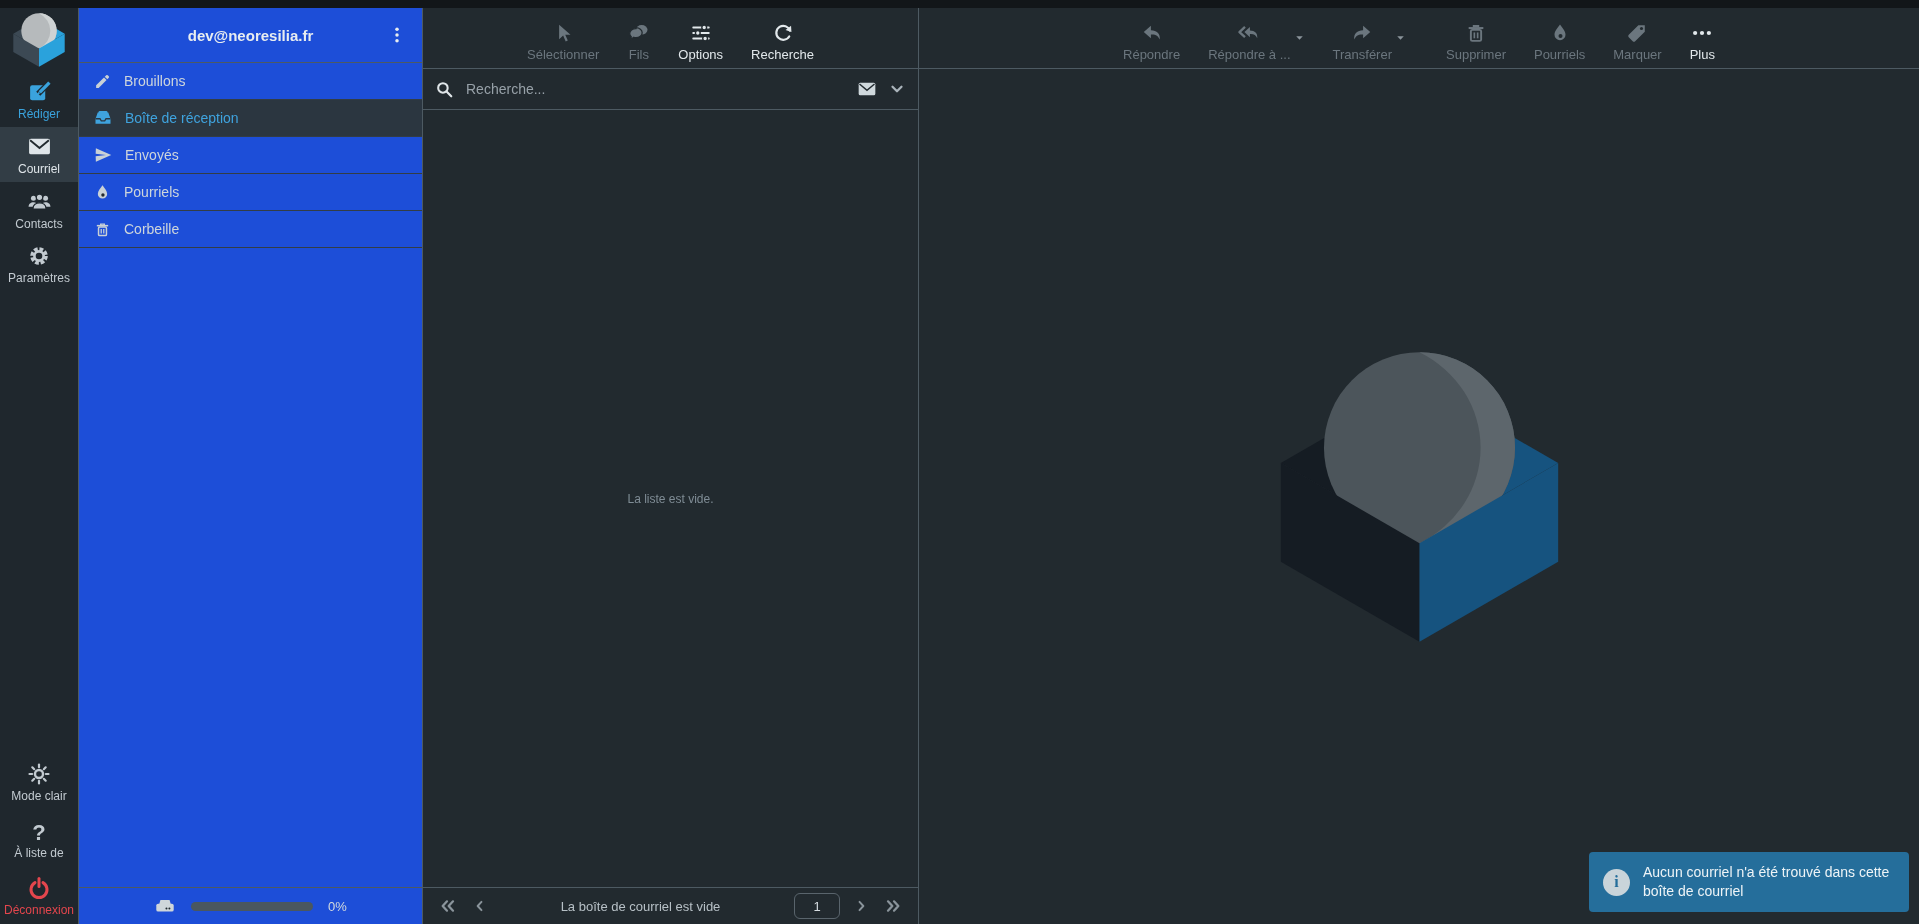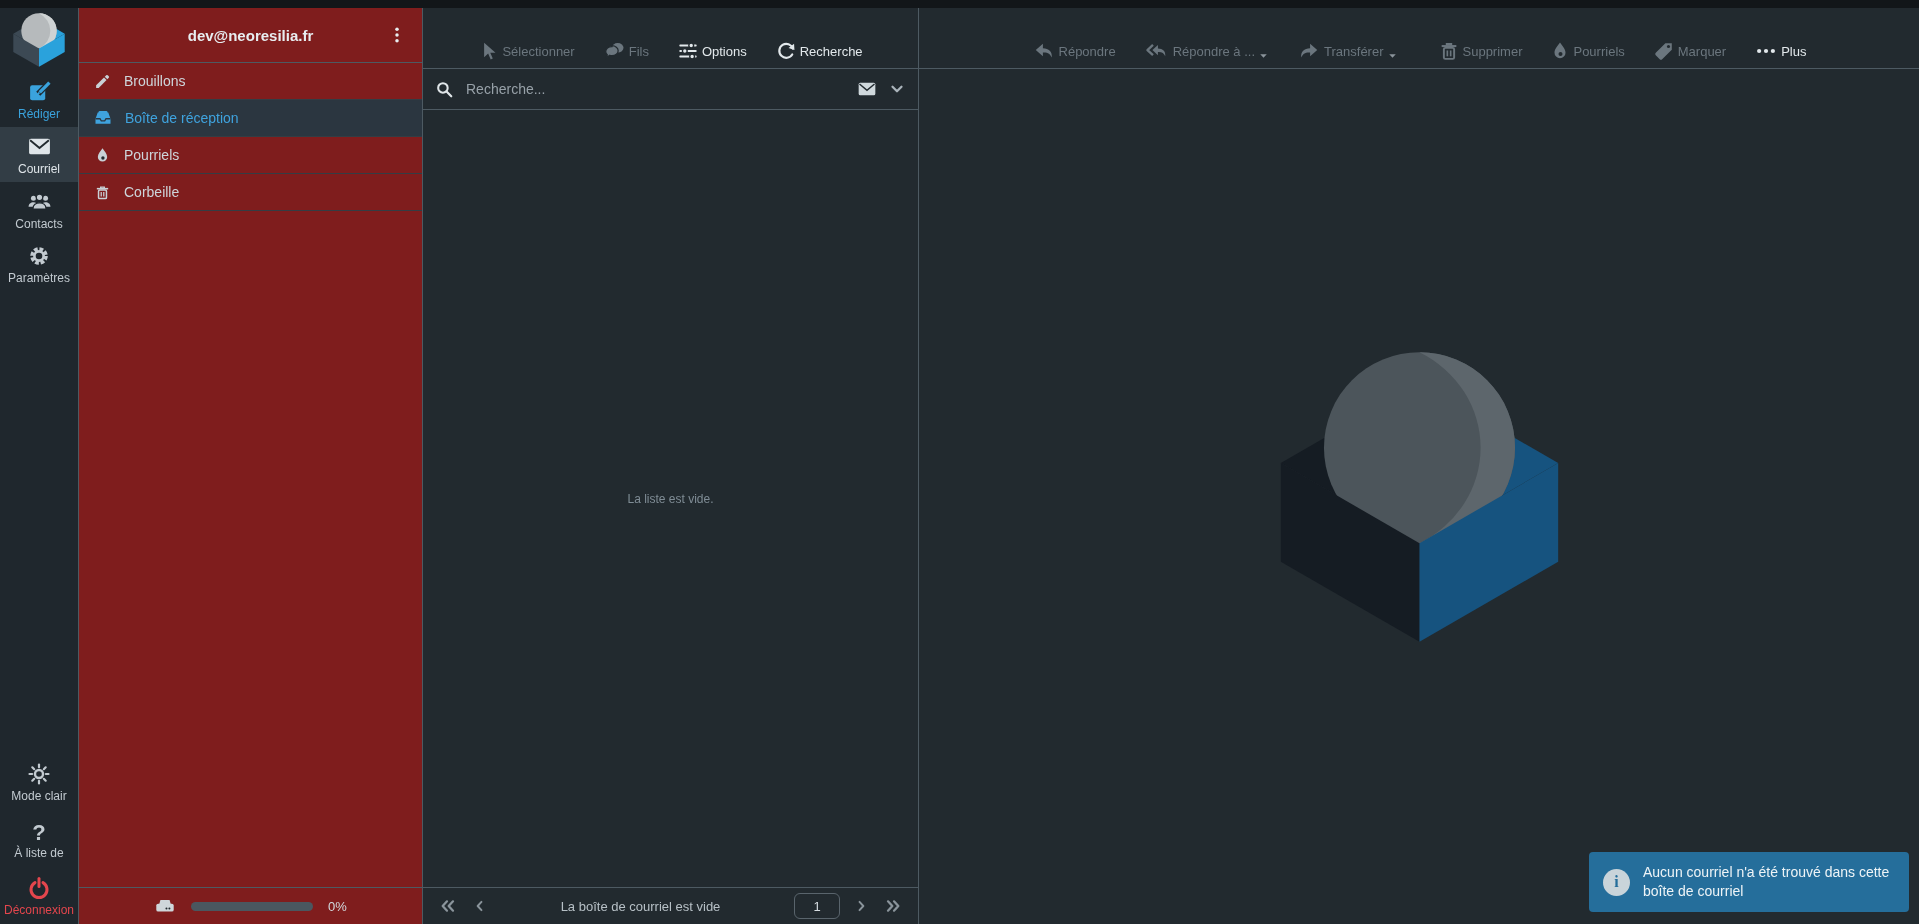--- a/index.html
+++ b/index.html
@@ -17,39 +17,39 @@
         gap:3px;font-size:12px;color:#c2cad0;cursor:pointer;text-align:center;}
   .task svg{display:block;}
   .task.accent{color:#3aa3dd;}
   .task.active{background:#323d45;color:#dfe5e9;}
   .task.danger{color:#e4464d;}
   .task .qmark{font-size:22px;font-weight:bold;line-height:20px;}
   .task-bottom{margin-top:auto;padding-bottom:4px;}
 
   
   .folder-pane{width:343px;flex:0 0 auto;border-right:1px solid #4d5a62;
-               display:flex;flex-direction:column;background:#7f1d1d;}
+               display:flex;flex-direction:column;background:#1d4ed8;}
   .account-header{height:54px;flex:0 0 auto;border-bottom:1px solid #4d5a62;position:relative;
                   display:flex;align-items:center;justify-content:center;}
   .account-title{font-weight:bold;font-size:15px;color:#e8edf0;}
   .kebab-btn{position:absolute;right:12px;top:14px;width:26px;height:26px;display:flex;
              align-items:center;justify-content:center;cursor:pointer;}
   .folder-list{flex:0 0 auto;}
   .folder-row{height:36px;display:flex;align-items:center;gap:13px;padding:0 15px;
               border-bottom:1px solid #333d44;font-size:14px;color:#ced6db;cursor:pointer;}
   .folder-row.selected{background:#2b3640;color:#3fa3de;}
   .quota-footer{margin-top:auto;height:36px;flex:0 0 auto;border-top:1px solid #4d5a62;
                 display:flex;align-items:center;justify-content:center;gap:15px;}
   .quota-bar{width:122px;height:9px;border-radius:5px;background:#4a575f;}
   .quota-label{font-size:13px;color:#d2d9dd;}
 
   
   .toolbar{height:54px;flex:0 0 auto;border-bottom:1px solid #4d5a62;
            display:flex;align-items:flex-end;justify-content:center;gap:28px;padding-bottom:6px;}
-  .tbtn{display:flex;align-items:center;gap:3px;font-size:13px;
+  .tbtn{display:flex;flex-direction:column;align-items:center;gap:3px;font-size:13px;
         color:#e2e8eb;cursor:pointer;position:relative;}
   .tbtn.disabled{color:#6b767e;}
   .tbtn .caret{position:absolute;right:-15px;top:9px;color:#8b949b;}
   .tbtn.gap-left{margin-left:24px;}
 
   
   .list-pane{width:495px;flex:0 0 auto;border-right:1px solid #4d5a62;
              display:flex;flex-direction:column;background:#222a2f;}
   .search-row{height:40px;flex:0 0 auto;border-bottom:1px solid #4d5a62;
               display:flex;align-items:center;gap:10px;padding:0 12px;}
@@ -301,20 +301,26 @@
             </svg>
           <span>Brouillons</span>
         </div>
         <div class="folder-row selected">
           <svg width="18" height="18" fill="currentColor">
               <use href="#i-inbox"></use>
             </svg>
           <span>Boîte de réception</span>
         </div>
         <div class="folder-row">
+          <svg width="18" height="18" fill="#c9d1d6">
+              <use href="#i-send"></use>
+            </svg>
+          <span>Envoyés</span>
+        </div>
+        <div class="folder-row">
           <svg width="17" height="17" fill="#c9d1d6">
               <use href="#i-flame"></use>
             </svg>
           <span>Pourriels</span>
         </div>
         <div class="folder-row">
           <svg width="17" height="17" fill="#c9d1d6" color="#c9d1d6">
               <use href="#i-trash"></use>
             </svg>
           <span>Corbeille</span>

